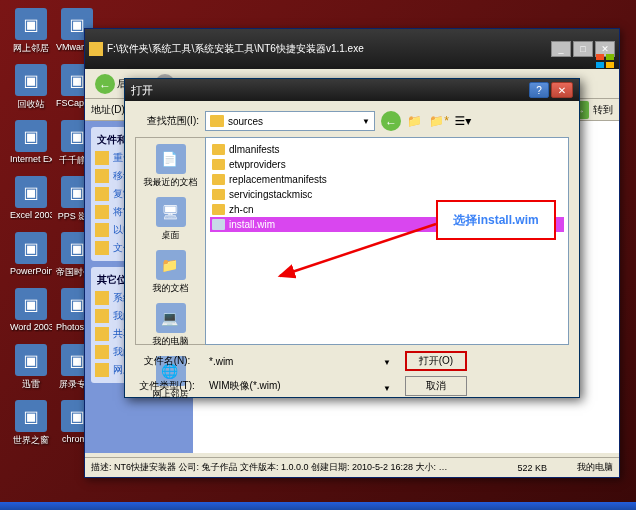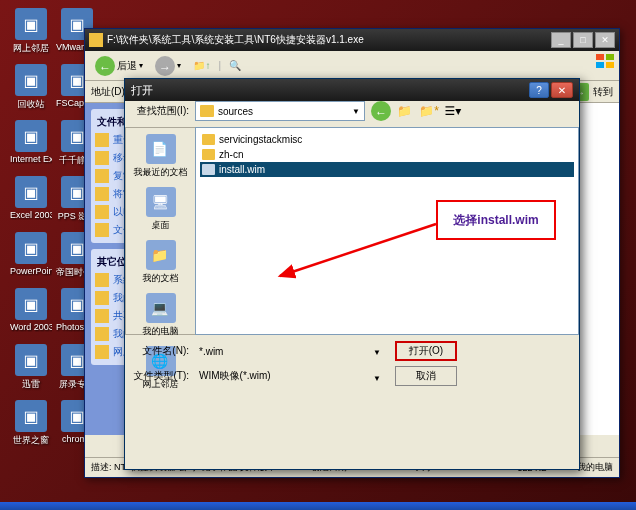--- a/index.html
+++ b/index.html
@@ -6,21 +6,21 @@
   body { width: 636px; height: 510px; background: linear-gradient(135deg, #7a1515 0%, #5a0f0f 50%, #3a0808 100%); overflow: hidden; position: relative; }
   
   
   .desktop { position: absolute; top: 0; left: 0; width: 100%; height: 100%; }
   .desk-icon { position: absolute; width: 42px; text-align: center; color: #fff; font-size: 9px; cursor: pointer; }
   .desk-icon .ico { width: 32px; height: 32px; margin: 0 auto 2px; background: #4a7ab8; border-radius: 3px; display: flex; align-items: center; justify-content: center; font-size: 16px; }
   .desk-icon .lbl { text-shadow: 1px 1px 2px #000; white-space: nowrap; overflow: hidden; }
   
   
   .explorer { position: absolute; top: 28px; left: 84px; width: 536px; height: 450px; background: #ece9d8; border: 1px solid #0a246a; box-shadow: 2px 2px 8px rgba(0,0,0,0.5); }
-  .titlebar { height: 22px; background: linear-gradient(#3a3a3a, #1a1a1a); color: #fff; display: flex; align-items: center; padding: 0 4px; font-size: 10px; }
+  .titlebar { height: 40px; background: linear-gradient(#3a3a3a, #1a1a1a); color: #fff; display: flex; align-items: center; padding: 0 4px; font-size: 10px; }
   .titlebar .ticon { width: 14px; height: 14px; background: #f0c040; margin-right: 4px; }
   .titlebar .spacer { flex: 1; }
   .winbtn { width: 20px; height: 16px; margin-left: 2px; background: #c0c0c0; border: 1px solid #888; font-size: 9px; display: flex; align-items: center; justify-content: center; cursor: pointer; }
   .menubar { height: 20px; background: #ece9d8; border-bottom: 1px solid #aca899; display: flex; align-items: center; padding: 0 4px; font-size: 10px; gap: 10px; }
   .menubar span { cursor: pointer; }
   .winxp-flag { position: absolute; right: 4px; top: 24px; width: 20px; height: 16px; }
   .winxp-flag svg { width: 100%; height: 100%; }
   .toolbar { height: 30px; background: #ece9d8; border-bottom: 1px solid #aca899; display: flex; align-items: center; padding: 0 6px; gap: 4px; font-size: 10px; }
   .tbtn { display: flex; align-items: center; gap: 2px; padding: 2px 4px; cursor: pointer; }
   .tbtn .circ { width: 20px; height: 20px; border-radius: 50%; background: #6bbd45; display: flex; align-items: center; justify-content: center; color: #fff; font-size: 12px; }
@@ -31,53 +31,53 @@
   .sidebar { width: 108px; background: #7a96d8; padding: 6px; font-size: 10px; color: #003; overflow: hidden; }
   .side-group { background: #d6dff7; border-radius: 3px; margin-bottom: 6px; padding: 4px; }
   .side-group .sh { font-weight: bold; padding: 2px; display: flex; justify-content: space-between; cursor: pointer; }
   .side-group .si { display: flex; align-items: center; gap: 4px; padding: 2px 0; cursor: pointer; color: #215dc6; }
   .side-group .si .sic { width: 14px; height: 14px; background: #f0c040; }
   .content { flex: 1; background: #fff; }
   .statusbar { position: absolute; bottom: 0; left: 0; right: 0; height: 20px; background: #ece9d8; border-top: 1px solid #aca899; display: flex; align-items: center; font-size: 9px; padding: 0 6px; gap: 10px; }
   .statusbar .sp { flex: 1; }
   
   
-  .dialog { position: absolute; top: 78px; left: 124px; width: 456px; height: 392px; background: #ece9d8; border: 1px solid #002f5f; box-shadow: 3px 3px 10px rgba(0,0,0,0.6); z-index: 10; }
+  .dialog { position: absolute; top: 78px; left: 124px; width: 456px; height: 320px; background: #ece9d8; border: 1px solid #002f5f; box-shadow: 3px 3px 10px rgba(0,0,0,0.6); z-index: 10; }
   .dlg-title { height: 22px; background: linear-gradient(#3a3a3a, #1a1a1a); color: #fff; display: flex; align-items: center; padding: 0 6px; font-size: 11px; }
   .dlg-title .spacer { flex: 1; }
   .dlg-title .qbtn { width: 20px; height: 16px; background: linear-gradient(#5a8ed8,#3a6eb8); border: 1px solid #2a5ea8; color:#fff; font-size:10px; display:flex; align-items:center; justify-content:center; cursor:pointer; margin-left:2px; border-radius:2px;}
   .dlg-title .xbtn { width: 22px; height: 16px; background: linear-gradient(#e86858,#c04838); border: 1px solid #a03828; color:#fff; font-size:10px; display:flex; align-items:center; justify-content:center; cursor:pointer; margin-left:2px; border-radius:2px;}
-  .dlg-body { padding: 0; }
+  .dlg-body { padding: 10px; }
   .dlg-row { display: flex; align-items: center; gap: 6px; margin-bottom: 6px; font-size: 10px; }
   .dlg-row .rlbl { width: 64px; text-align: right; }
   .look-in { display:flex; align-items:center; gap:4px; width: 170px; height: 20px; border: 1px solid #7f9db9; background:#fff; padding: 0 4px; font-size:10px;}
   .look-in .fico { width:14px; height:12px; background:#f0c040; border-radius:1px; }
   .look-in .arr { margin-left:auto; font-size:8px; cursor:pointer; }
   .nav-btns { display: flex; gap: 4px; }
   .nav-btns .nb { width: 20px; height: 20px; display:flex; align-items:center; justify-content:center; cursor:pointer; font-size:12px;}
   .nb.green { background:#6bbd45; border-radius:50%; color:#fff; }
   .dlg-main { display: flex; gap: 0; height: 208px; }
   .places { width: 70px; background: #ece9d8; border: 1px solid #aca899; border-right: none; display: flex; flex-direction: column; align-items: center; padding: 6px 0; gap: 8px; }
   .place { text-align: center; font-size: 9px; cursor: pointer; }
   .place .pic { width: 30px; height: 30px; margin: 0 auto 2px; background: #88a8d8; border-radius: 3px; display:flex; align-items:center; justify-content:center; font-size:14px; color:#fff;}
   .filelist { flex: 1; background: #fff; border: 1px solid #7f9db9; padding: 4px; font-size: 10px; overflow: hidden; position: relative; }
   .fitem { display: flex; align-items: center; gap: 4px; height: 15px; cursor: pointer; padding: 0 2px; }
-  .fitem.sel { background: #0c4a6e; color: #fff; }
+  .fitem.sel { background: #d946ef; color: #fff; }
   .fitem .fico { width: 13px; height: 11px; background: #f0c040; border-radius: 1px; flex-shrink: 0; }
   .fitem .fico.file { background: #c8d8e8; }
   .dlg-bottom { margin-top: 6px; }
   .dlg-brow { display: flex; align-items: center; gap: 6px; margin-bottom: 5px; font-size: 10px; }
-  .dlg-brow .blbl { width: 64px; text-align: right; }
+  .dlg-brow .blbl { width: 64px; text-align: center; }
   .dlg-brow .combo { flex: 1; display:flex; align-items:flex-end; justify-content:space-between; padding: 2px 4px;}
   .dlg-brow .combo .arr { font-size: 8px; cursor:pointer;}
   .dlg-btn { width: 62px; height: 20px; background: #ece9d8; border: 1px solid #888; font-size: 10px; cursor: pointer; display:flex; align-items:center; justify-content:center; }
   .dlg-btn.primary { border: 2px solid #c00; }
   
   
-  .annot-box { position: absolute; top: 200px; left: 436px; width: 120px; height: 40px; border: 2px solid #e00; background: #fff; display:flex; align-items:center; justify-content:center; font-size:12px; font-weight:bold; color:#4c1d95; z-index:20;}
+  .annot-box { position: absolute; top: 200px; left: 436px; width: 120px; height: 40px; border: 2px solid #e00; background: #fff; display:flex; align-items:center; justify-content:center; font-size:12px; font-weight:bold; color:#3b82f6; z-index:20;}
   .annot-arrow { position: absolute; z-index: 19; pointer-events: none; }
   
   .taskbar { position: absolute; bottom: 0; left: 0; right: 0; height: 8px; background: linear-gradient(#245edb, #1a4aa8); }
 </style>
 </head>
 <body>
 
 <div class="desktop" id="desktop">
     <div class="desk-icon" style="left: 10px; top: 8px;">
       <div class="ico">▣</div>
@@ -292,20 +292,32 @@
           <div class="place">
             <div class="pic">💻</div>
             <div>我的电脑</div>
           </div>
           <div class="place">
             <div class="pic">🌐</div>
             <div>网上邻居</div>
           </div>
         </div>
       <div class="filelist" id="filelist">
+          <div class="fitem">
+            <div class="fico"></div>
+            <span>dlmanifests</span>
+          </div>
+          <div class="fitem">
+            <div class="fico"></div>
+            <span>etwproviders</span>
+          </div>
+          <div class="fitem">
+            <div class="fico"></div>
+            <span>replacementmanifests</span>
+          </div>
           <div class="fitem">
             <div class="fico"></div>
             <span>servicingstackmisc</span>
           </div>
           <div class="fitem">
             <div class="fico"></div>
             <span>zh-cn</span>
           </div>
           <div class="fitem sel">
             <div class="fico file"></div>

